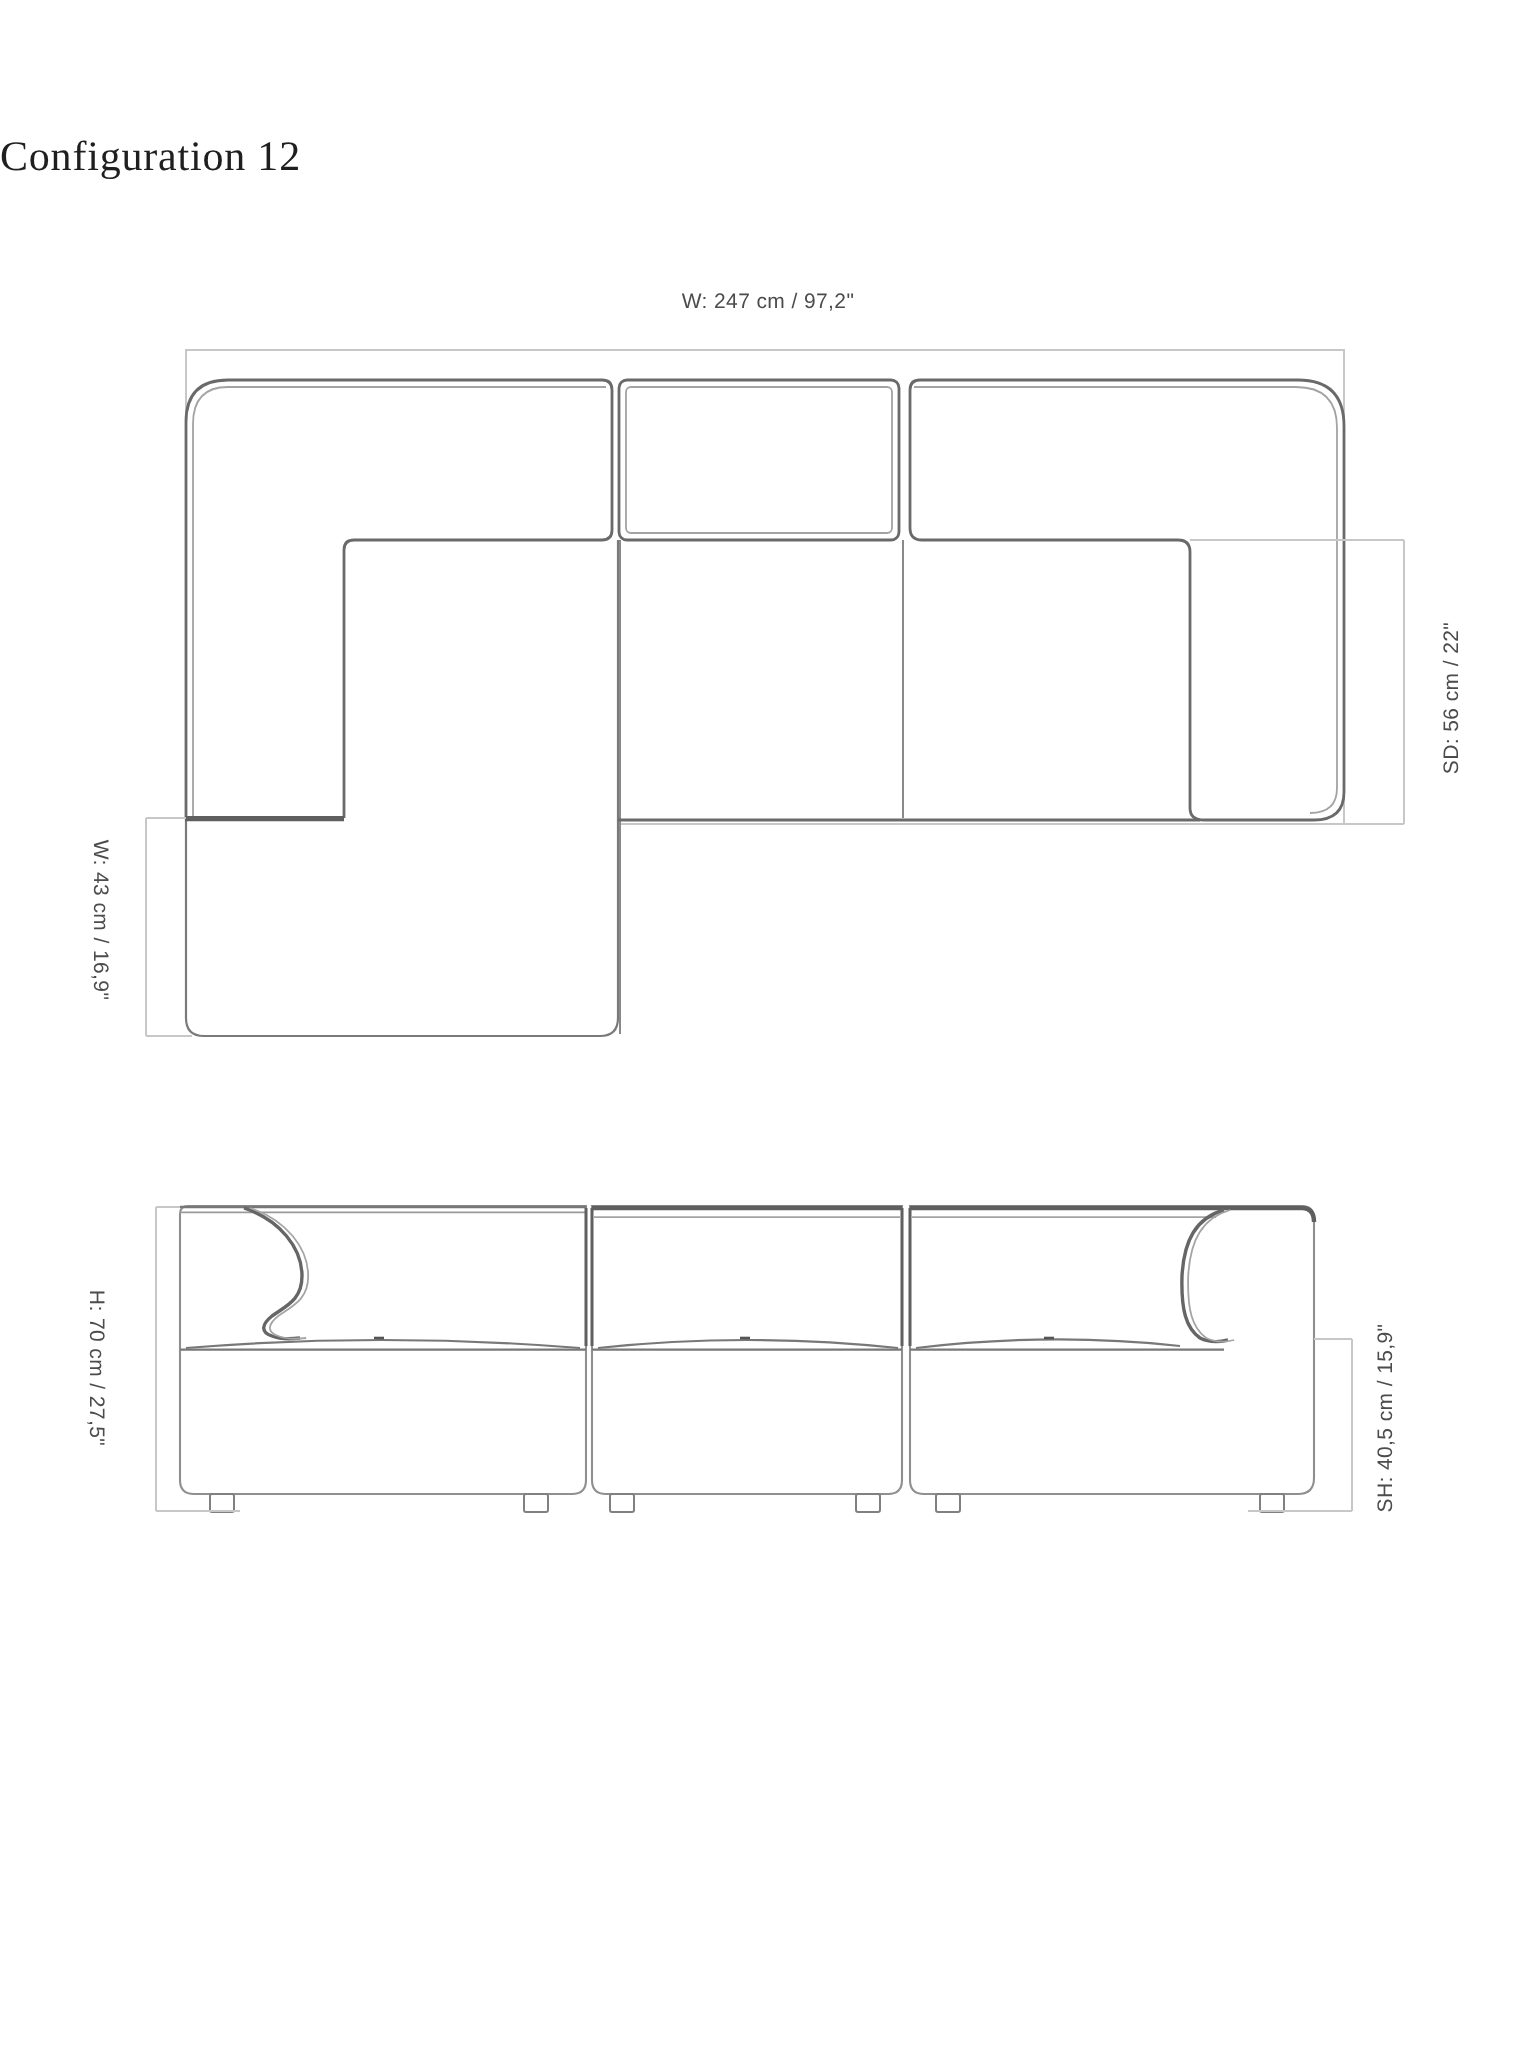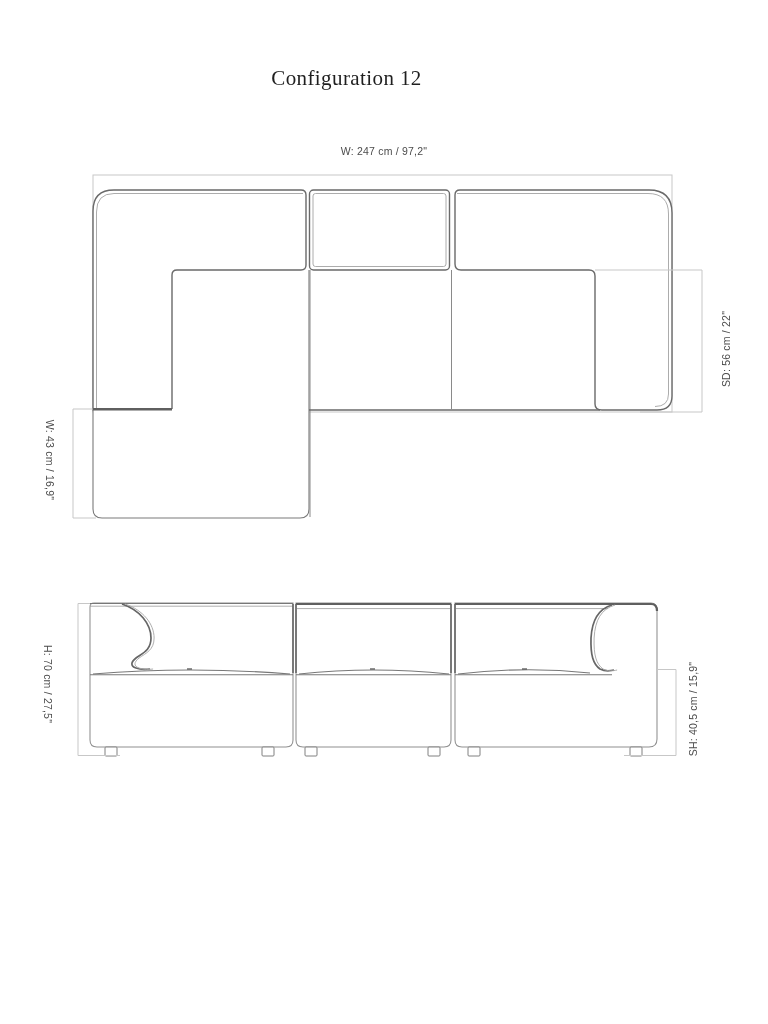--- a/index.html
+++ b/index.html
@@ -3,21 +3,21 @@
 <meta charset="utf-8">
 <style>
   html,body{margin:0;padding:0;}
   body{
     width:768px;height:1024px;position:relative;overflow:hidden;
     background:#ffffff;
     font-family:"Liberation Sans","DejaVu Sans",sans-serif;
   }
   .page-title{
     position:absolute;left:0;top:66px;width:693px;
-    text-align:center;
+    text-align:left;
     font-family:"Liberation Serif","DejaVu Serif",serif;
     font-size:21px;font-weight:400;color:#1f1f1f;letter-spacing:.4px;
   }
   .drawing{position:absolute;left:0;top:0;}
   .dim{
     position:absolute;white-space:nowrap;
     font-size:10.5px;color:#4c4c4c;letter-spacing:.2px;
   }
   .dim.center-h{left:0;width:768px;text-align:center;}
   .dim.rot{transform:translate(-50%,-50%) rotate(90deg);}

